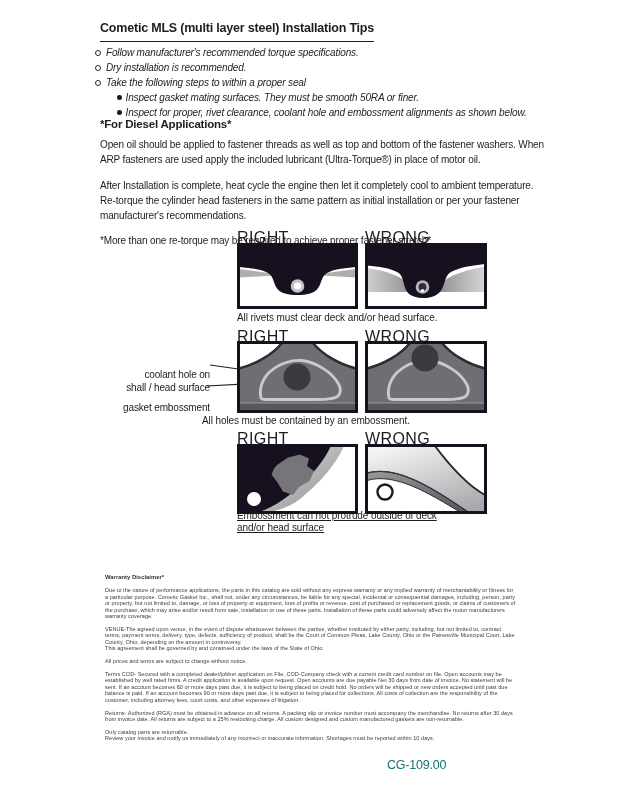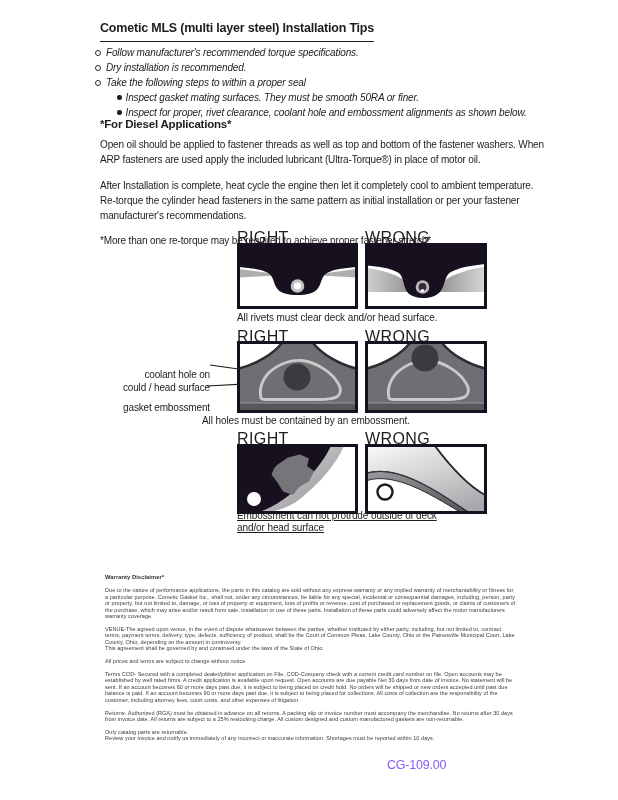--- a/index.html
+++ b/index.html
@@ -27,21 +27,21 @@
   .figcap{font-size:10px;letter-spacing:-0.1px;line-height:12px;}
   .fbox{position:absolute;}
   .fbox svg{display:block;}
   .side-label{font-size:10px;line-height:13px;text-align:right;letter-spacing:-0.15px;margin-top:22px;}
   
   .warranty{left:105px;top:574px;width:412px;font-size:5.5px;line-height:6.4px;
             color:#3c3c3c;letter-spacing:0.05px;}
   .warranty .wh{font-weight:bold;font-size:5.8px;margin:0 0 7px 0;color:#2f2f2f;}
   .warranty p{margin:0 0 6.5px 0;}
   .warranty p.tight{margin:0;}
-  .footer-code{left:387px;top:758px;font-size:12.5px;letter-spacing:-0.2px;color:#8b5cf6;}
+  .footer-code{left:387px;top:758px;font-size:12.5px;letter-spacing:-0.2px;color:#0f766e;}
 </style>
 </head>
 <body>
 
 <div class="abs title">Cometic MLS (multi layer steel) Installation Tips</div>
 
 <div class="abs tips">
   <div class="brow">
     <span class="omark"></span>
     <span>Follow manufacturer's recommended torque specifications.</span>
@@ -109,21 +109,21 @@
   </svg>
 </div>
 
 <div class="abs figcap" style="left:237px;top:312px;">All rivets must clear deck and/or head surface.</div>
 
 <div class="abs figlabel" style="left:237px;top:328px;width:121px;">RIGHT</div>
 <div class="abs figlabel" style="left:365px;top:328px;width:122px;">WRONG</div>
 
 <div class="abs side-label" style="left:100px;top:346px;width:110px;">
   <div>coolant hole on</div>
-  <div>could / head surface</div>
+  <div>shall / head surface</div>
 </div>
 <div class="abs side-label" style="left:100px;top:379px;width:110px;">gasket embossment</div>
 
 <svg class="abs" style="left:205px;top:358px;" width="100" height="34" viewBox="0 0 100 34">
   <line x1="5" y1="7" x2="90" y2="19" stroke="#1d1d1d" stroke-width="1.2"></line>
   <line x1="2" y1="28" x2="56" y2="25" stroke="#1d1d1d" stroke-width="1.2"></line>
 </svg>
 
 <div class="fbox" style="left:237px;top:341px;">
   <svg width="121" height="72" viewBox="0 0 121 72">

